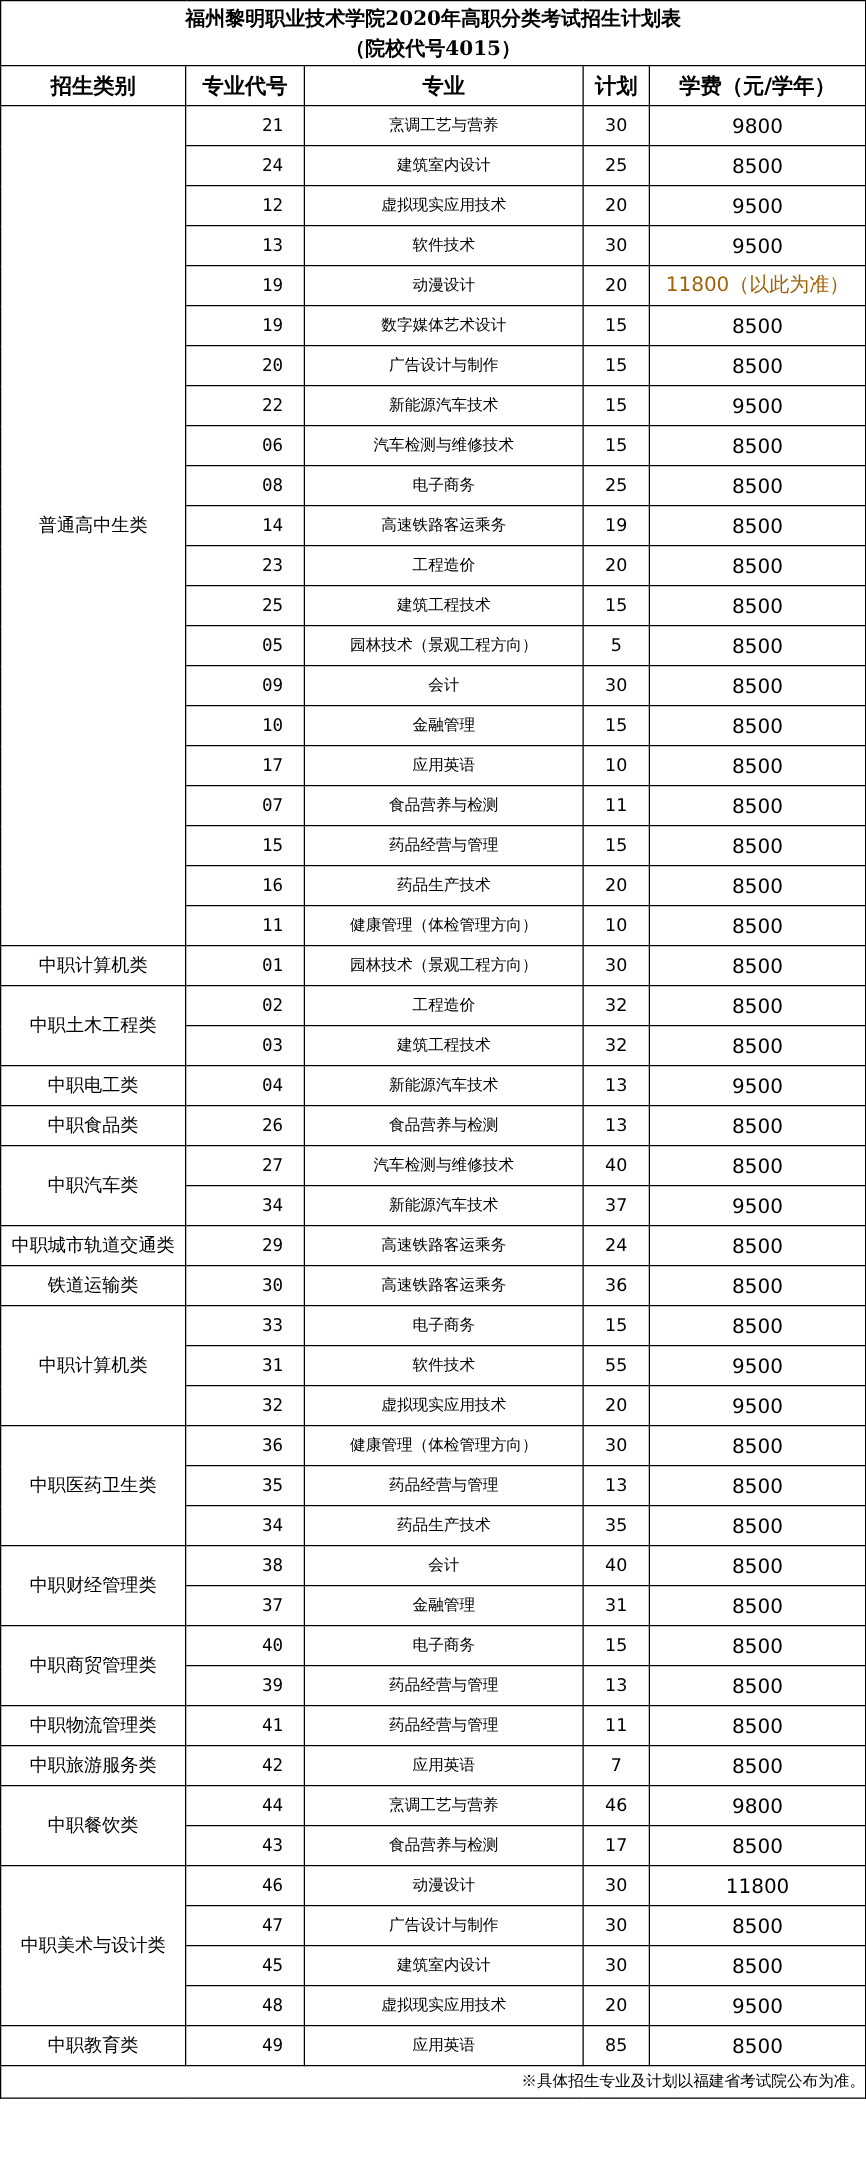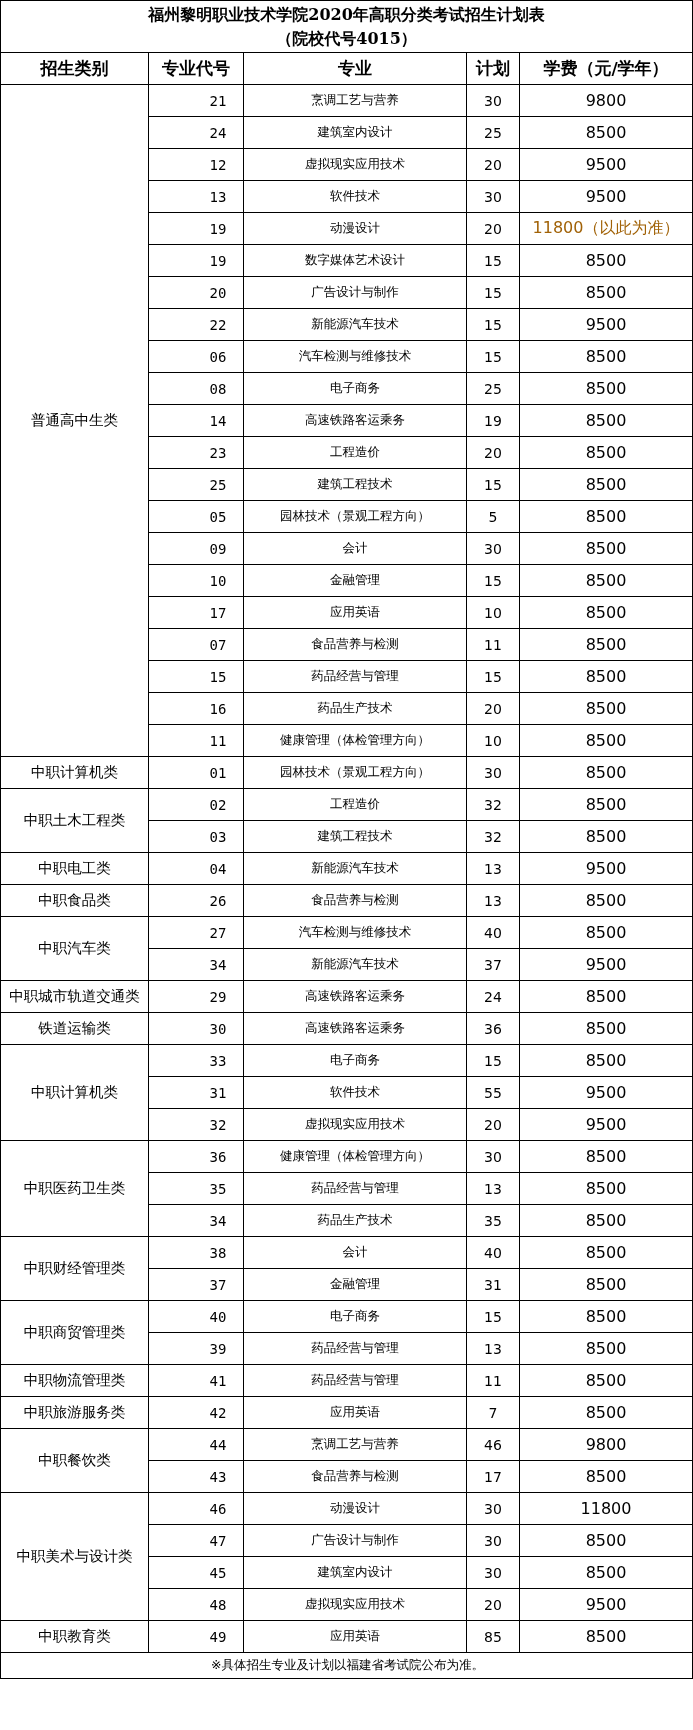--- a/index.html
+++ b/index.html
@@ -8,21 +8,21 @@
   table { border-collapse:collapse; table-layout:fixed; width:692px; position:absolute; left:0; top:0; }
   td, th { border:1.5px solid #000; padding:0; text-align:center; vertical-align:middle; overflow:hidden; white-space:nowrap; }
   .title-cell { height:51px; font-family:"DejaVu Serif", serif; font-weight:bold; font-size:16px; line-height:24px; }
   .hdr th { height:31px; font-family:"DejaVu Serif", serif; font-weight:bold; font-size:17px;margin-top:10px; }
   .data td { height:31px; font-size:12.5px; }
   td.cat { font-size:14.5px;text-align:center; }
   td.code { font-family:"DejaVu Sans Mono", monospace; font-size:14px;padding-left:44px; }
   td.plan { font-size:14px; }
   td.fee { font-size:16px; }
   .red { color:#e00000; }
-  .note td { height:25px; text-align:center; font-size:12.5px; padding-left:2px; }
+  .note td { height:25px; text-align:right; font-size:12.5px; padding-left:2px;font-family:Liberation Serif, serif; }
 </style>
 </head>
 <body>
 
 <div id="sheet">
   <table>
     <colgroup>
       <col style="width:148px">
       <col style="width:95px">
       <col style="width:223px">

